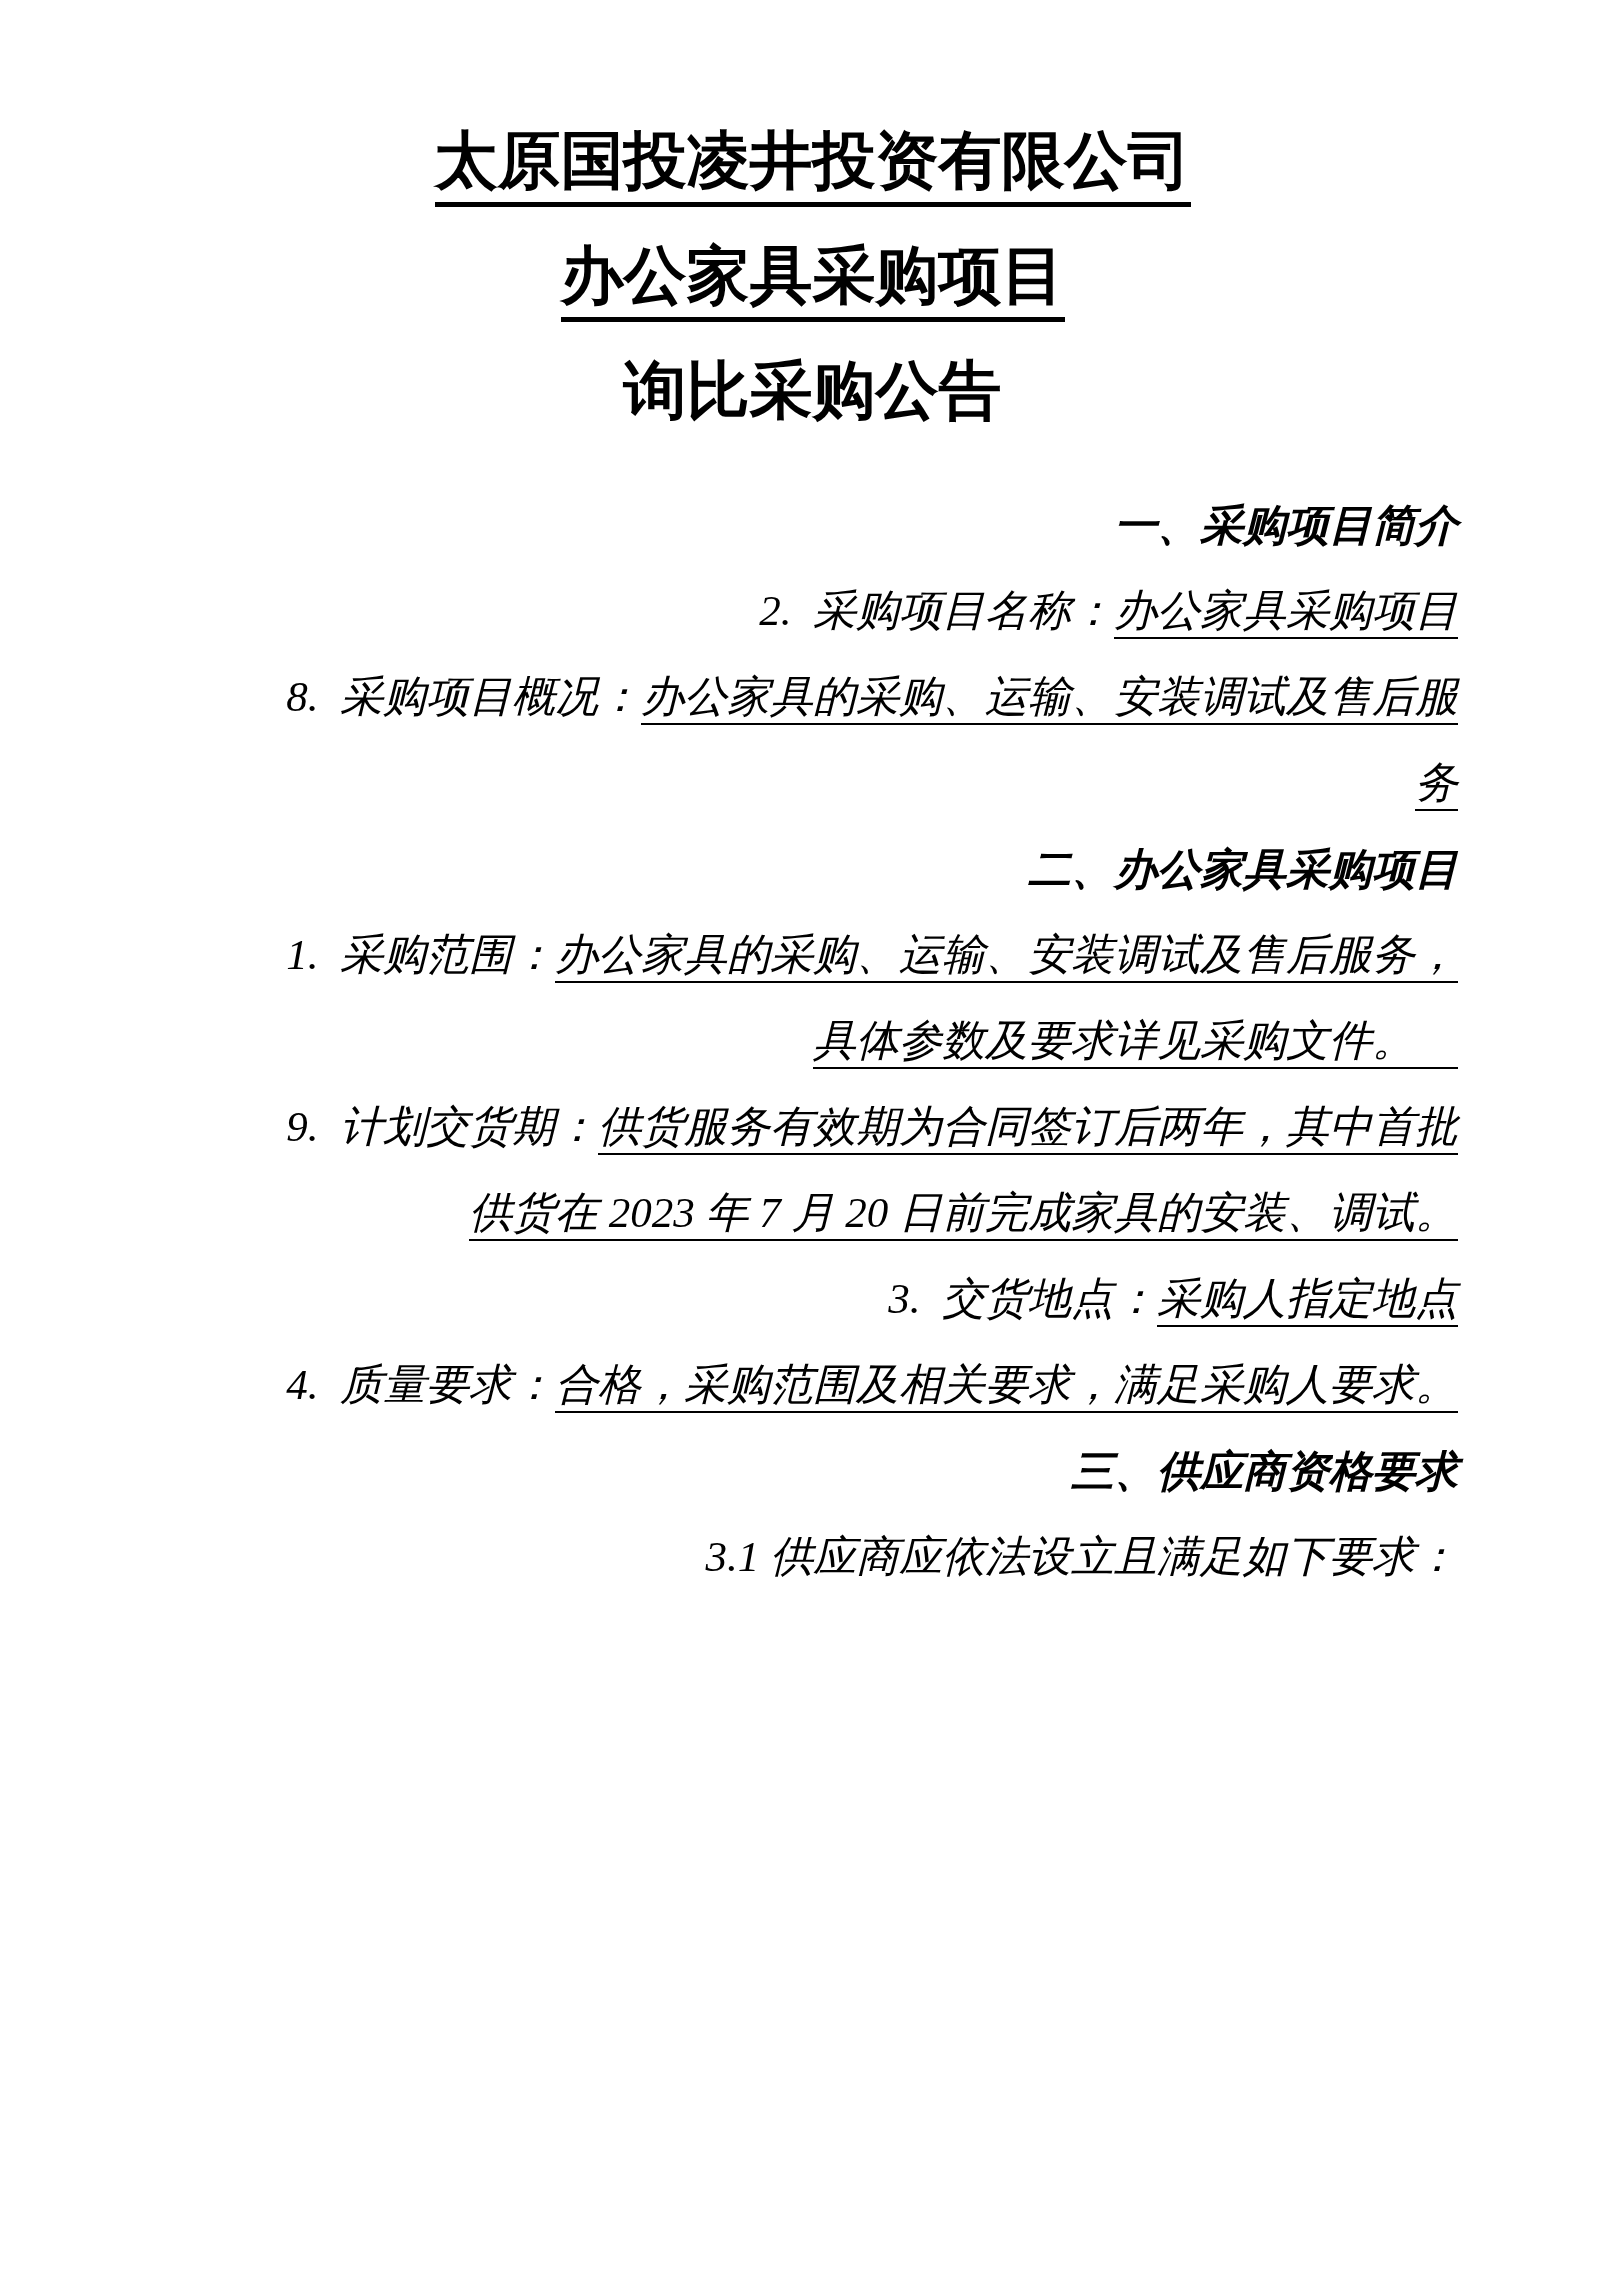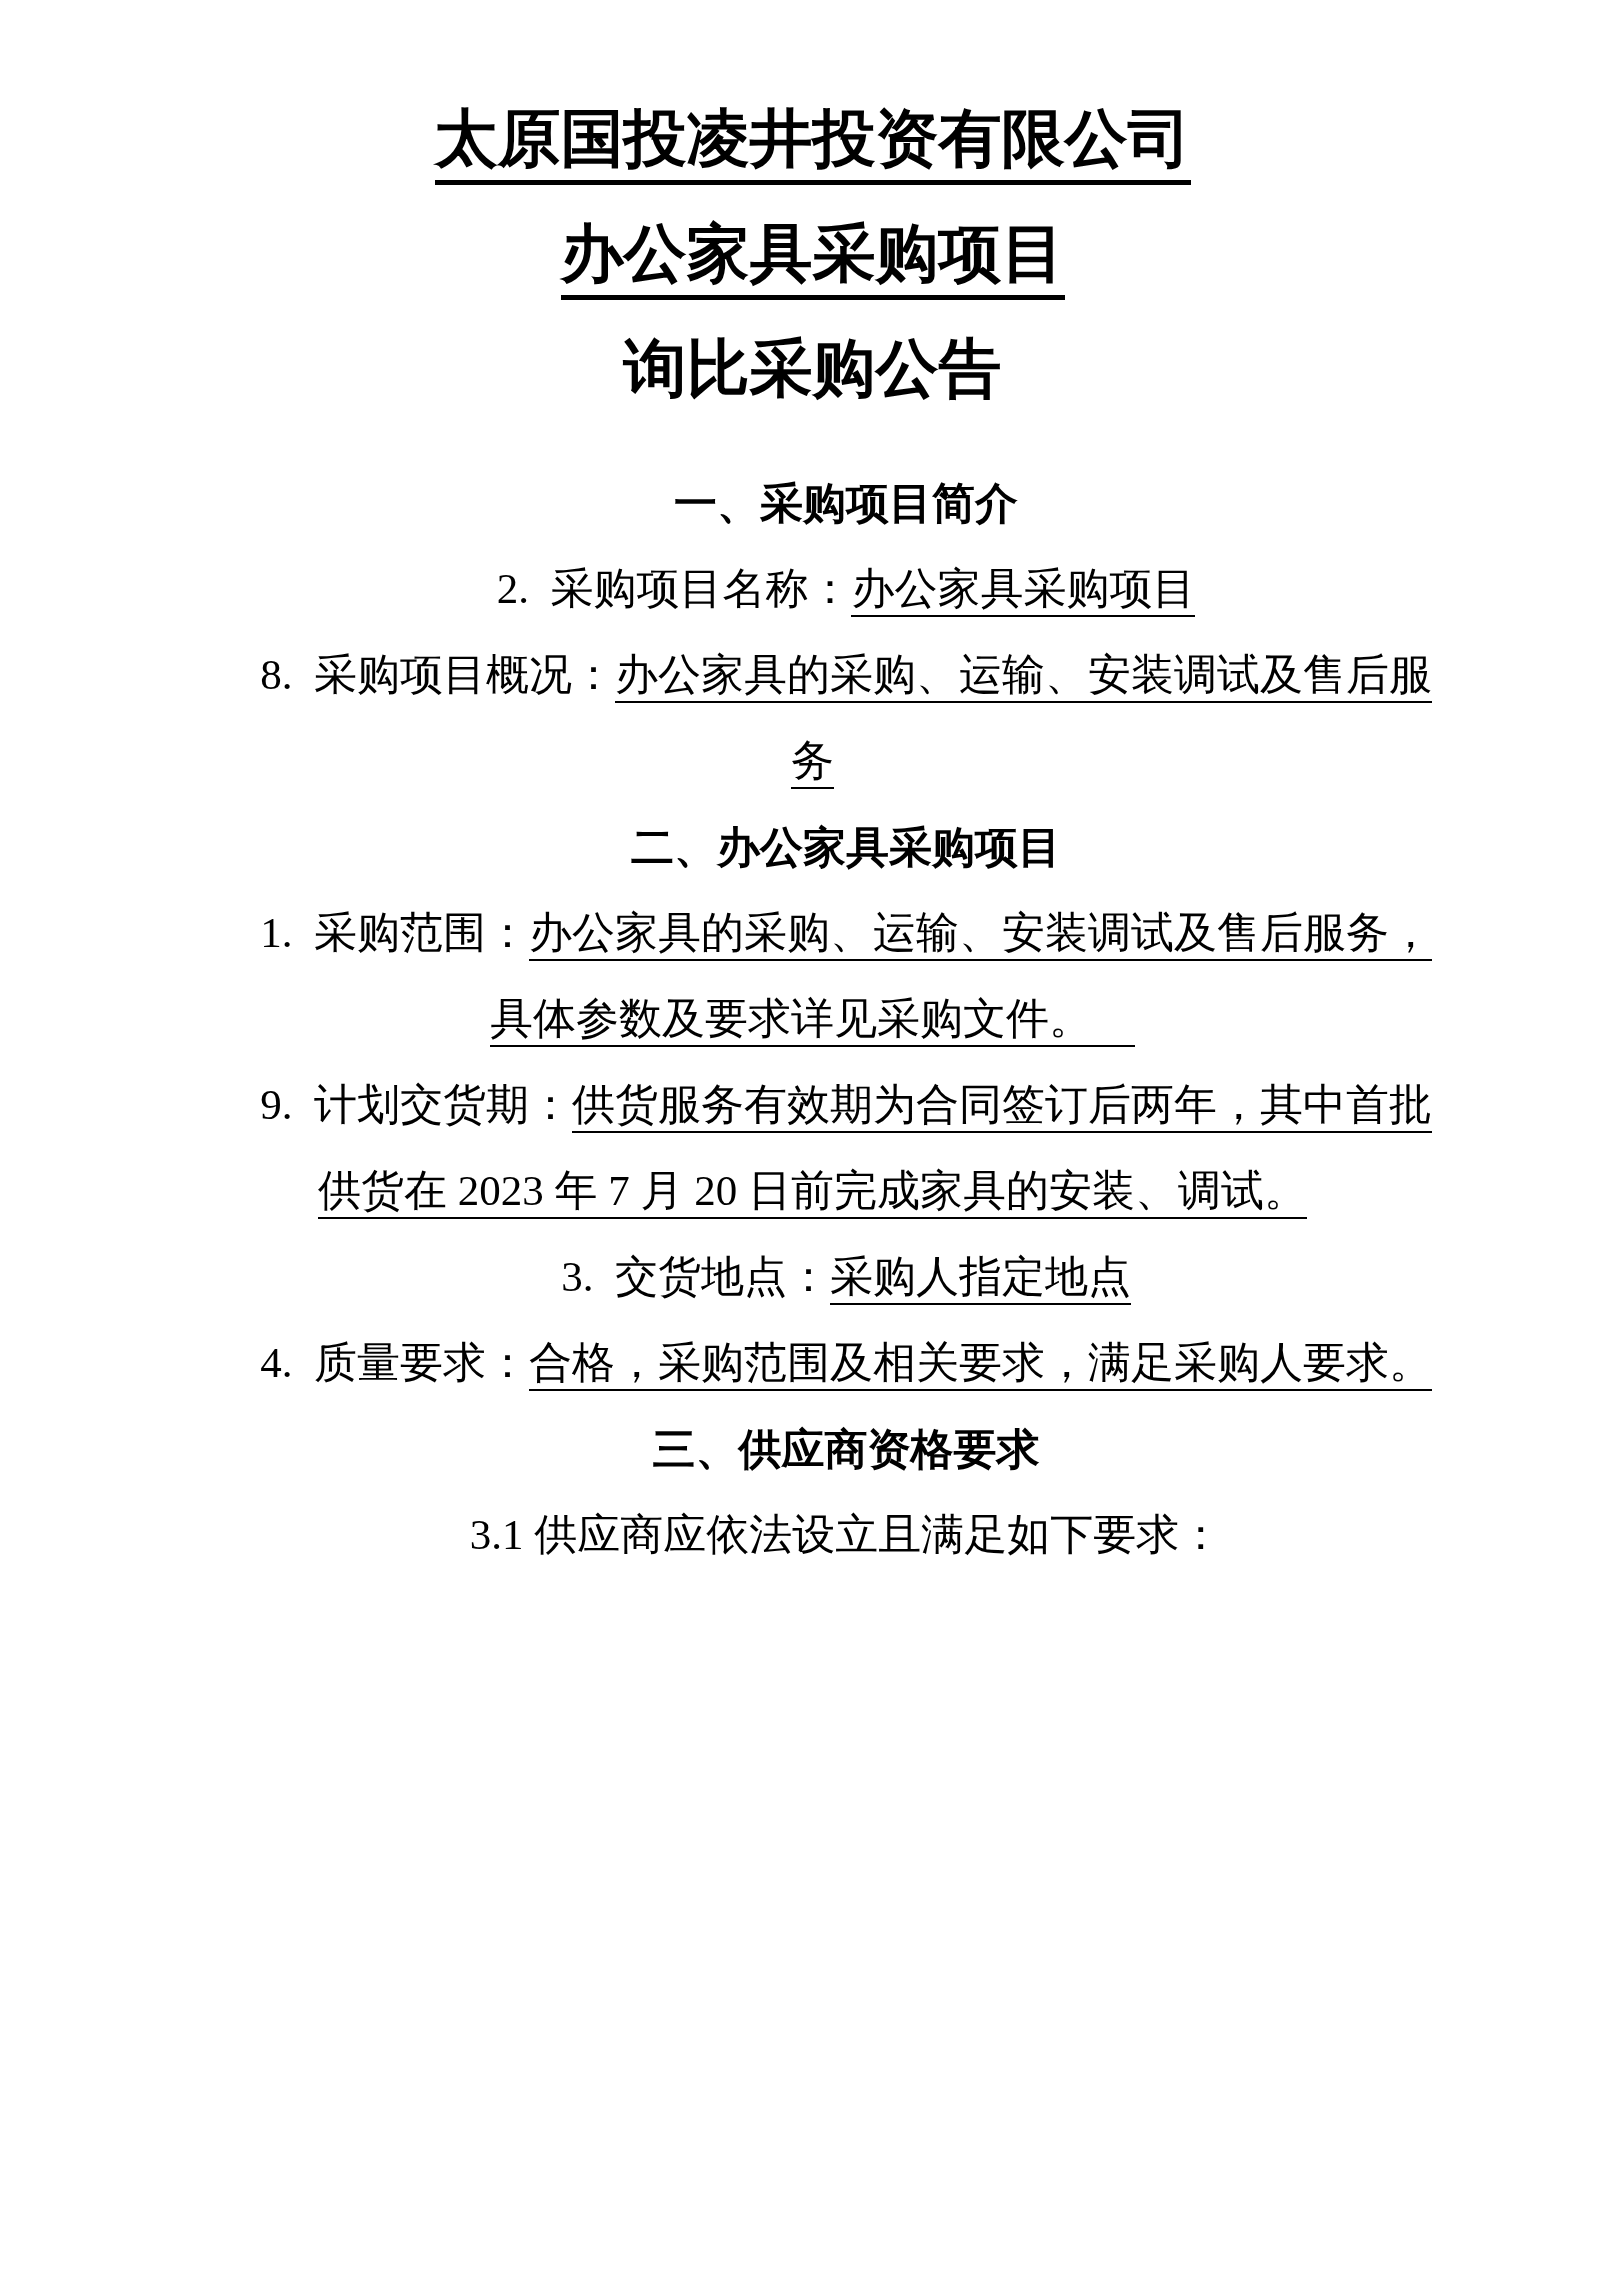--- a/index.html
+++ b/index.html
@@ -8,21 +8,21 @@
     background: #e9e9e9;
   }
   .page {
     position: relative;
     width: 1620px;
     height: 2293px;
     margin: 0 auto;
     background: #ffffff;
     color: #000000;
     box-sizing: border-box;
-    padding: 82px 162px 0 167px;
+    padding: 104px 162px 0 167px;
     font-family: "Liberation Serif", "DejaVu Serif", serif;
     overflow: hidden;
   }
   .title-block {
     text-align: center;
   }
   .title-line {
     font-size: 63px;
     font-weight: bold;
     line-height: 115px;
@@ -34,21 +34,22 @@
   }
   .doc-body {
     margin-top: 33px;
   }
   .para {
     margin: 0;
     font-size: 43px;
     line-height: 86px;
     text-indent: 67px;
     white-space: pre-wrap;
-    text-align: center;
+    text-align: right;
+    font-style: italic;
   }
   .para.heading {
     font-family: "Liberation Sans", "DejaVu Sans", sans-serif;
     font-weight: bold;
   }
   .u {
     border-bottom: 2.9px solid #000;
     padding-bottom: 2.9px;
   }
   .u.ext {

